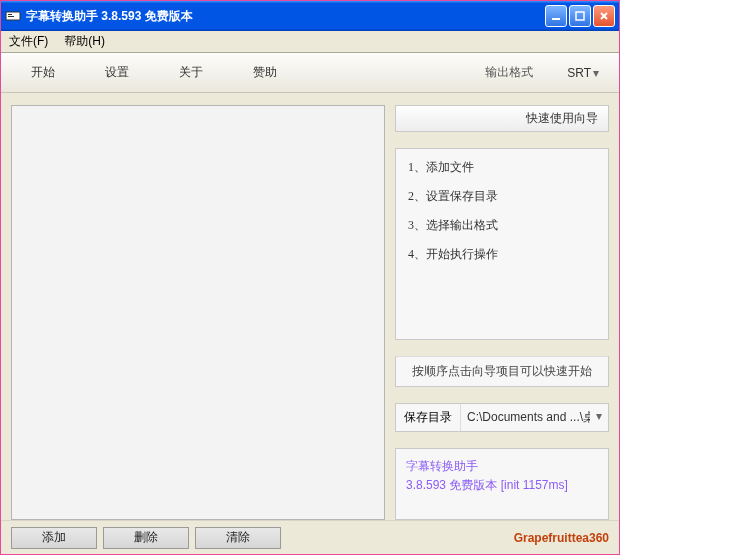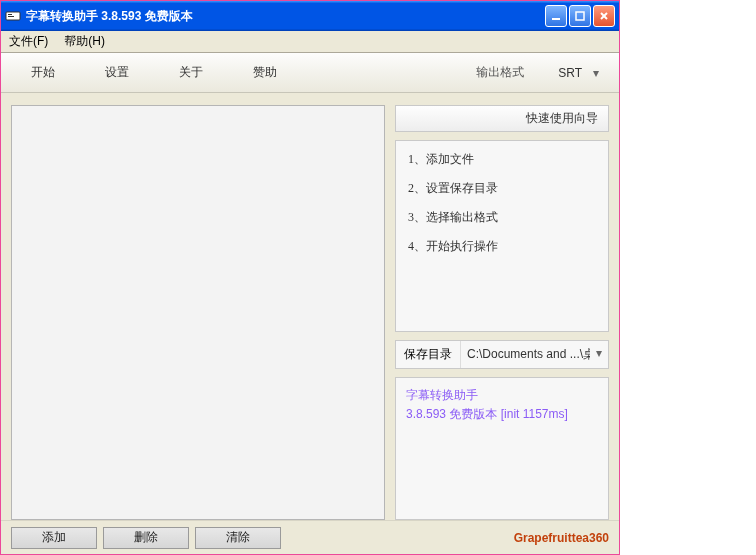--- a/index.html
+++ b/index.html
@@ -12,25 +12,25 @@
 .winbtn { width: 22px; height: 22px; border: 1px solid #fff; border-radius: 3px; display: flex; align-items: center; justify-content: center; color: #fff; font-weight: bold; cursor: pointer; }
 .winbtn.min, .winbtn.max { background: linear-gradient(to bottom, #7eb6ff, #2f74e5); }
 .winbtn.close { background: linear-gradient(to bottom, #ff9b7e, #e5532f); }
 .menubar { height: 22px; background: #ece9d8; border-bottom: 1px solid #aca899; display: flex; align-items: center; padding: 0 4px; gap: 8px; }
 .menubar .menuitem { padding: 2px 4px; cursor: pointer; }
 .toolbar { height: 40px; background: linear-gradient(to bottom, #fdfdfc, #f3f2ec 50%, #ebe9dd); border-bottom: 1px solid #c7c5b8; display: flex; align-items: center; padding: 15px 20px; }
 .tabs { display: flex; gap: 30px; }
 .tab { padding: 6px 10px; color: #333; cursor: pointer; }
 .spacer { flex: 1; }
 .fmt-label { color: #555; margin-right: 34px; }
-.fmt-value { color: #333; margin-right: 11px; }
+.fmt-value { color: #333; margin-right: 2px; }
 .dropdown-arrow { color: #666; cursor: pointer; }
 .content { flex: 1; display: flex; padding: 12px 10px 0 10px; gap: 10px; background: #ece9d8; }
 .filelist { flex: 1; background: #f3f3f3; border: 1px solid #b5b5b5; }
-.rightcol { width: 214px; display: flex; flex-direction: column; gap: 8px; }
+.rightcol { width: 214px; display: flex; flex-direction: column; gap: 16px; }
 .panel { background: #f7f7f7; border: 1px solid #c9c9c9; }
 .wizard-header { background: linear-gradient(to bottom, #fefefe, #ededed); border: 1px solid #c9c9c9; text-align: right; padding: 4px 10px; font-size: 12px; color: #333; }
 .wizard { height: 192px; }
 .wizard-body { padding: 4px 0; }
 .wizard-item { padding: 6px 12px; color: #333; cursor: pointer; font-family: Liberation Serif, serif; }
 .wizard-hint { border-top: 1px solid #ddd; text-align: center; padding: 6px; color: #444; }
 .savepath { display: flex; border: 1px solid #c9c9c9; background: #f7f7f7; }
 .savepath-label { padding: 5px 8px; border-right: 1px solid #ddd; cursor: pointer; }
 .savepath-value { flex: 1; padding: 5px 6px; color: #333; white-space: nowrap; overflow: hidden; cursor: pointer; }
 .savepath-arrow { padding: 5px 6px; color: #666; cursor: pointer; }
@@ -95,20 +95,21 @@
     <div class="rightcol">
       <div class="wizard-header">快速使用向导</div>
       <div class="panel wizard">
         <div class="wizard-body">
           <div class="wizard-item">1、添加文件</div>
           <div class="wizard-item">2、设置保存目录</div>
           <div class="wizard-item">3、选择输出格式</div>
           <div class="wizard-item">4、开始执行操作</div>
         </div>
       </div>
+      <div class="panel wizard-hint">按顺序点击向导项目可以快速开始</div>
       <div class="savepath">
         <div class="savepath-label">保存目录</div>
         <div class="savepath-value">C:\Documents and ...\桌面\</div>
         <div class="savepath-arrow">▾</div>
       </div>
       <div class="panel info">
         <div>字幕转换助手</div>
         <div>3.8.593 免费版本  [init 1157ms]</div>
       </div>
     </div>

